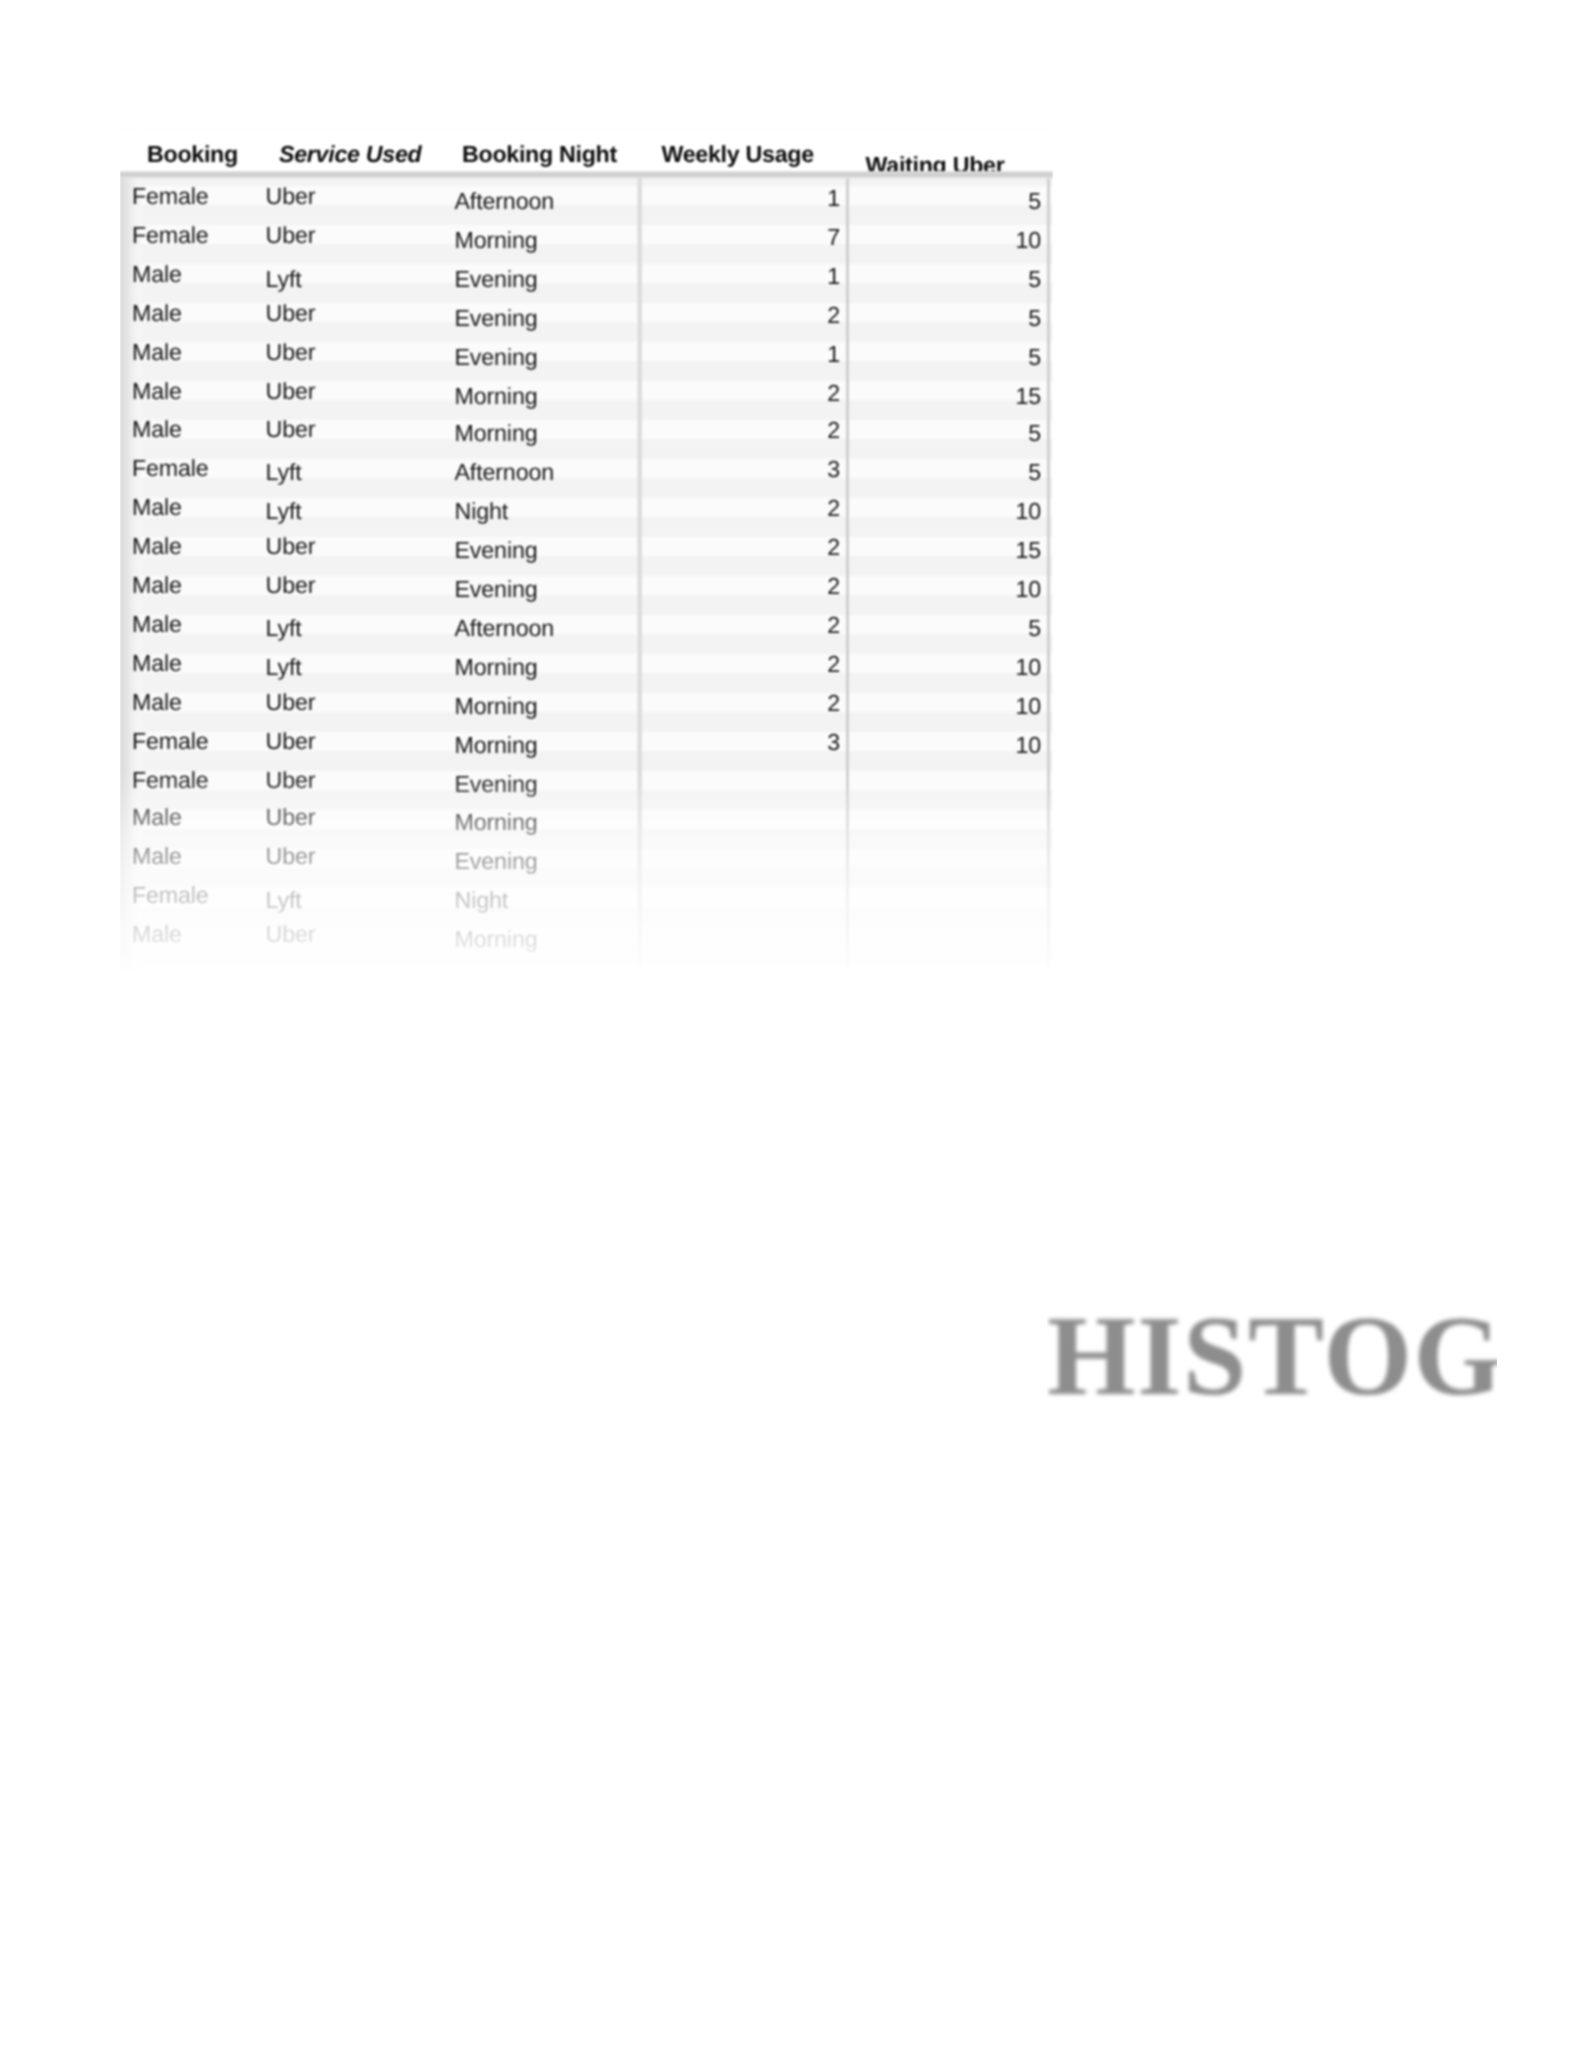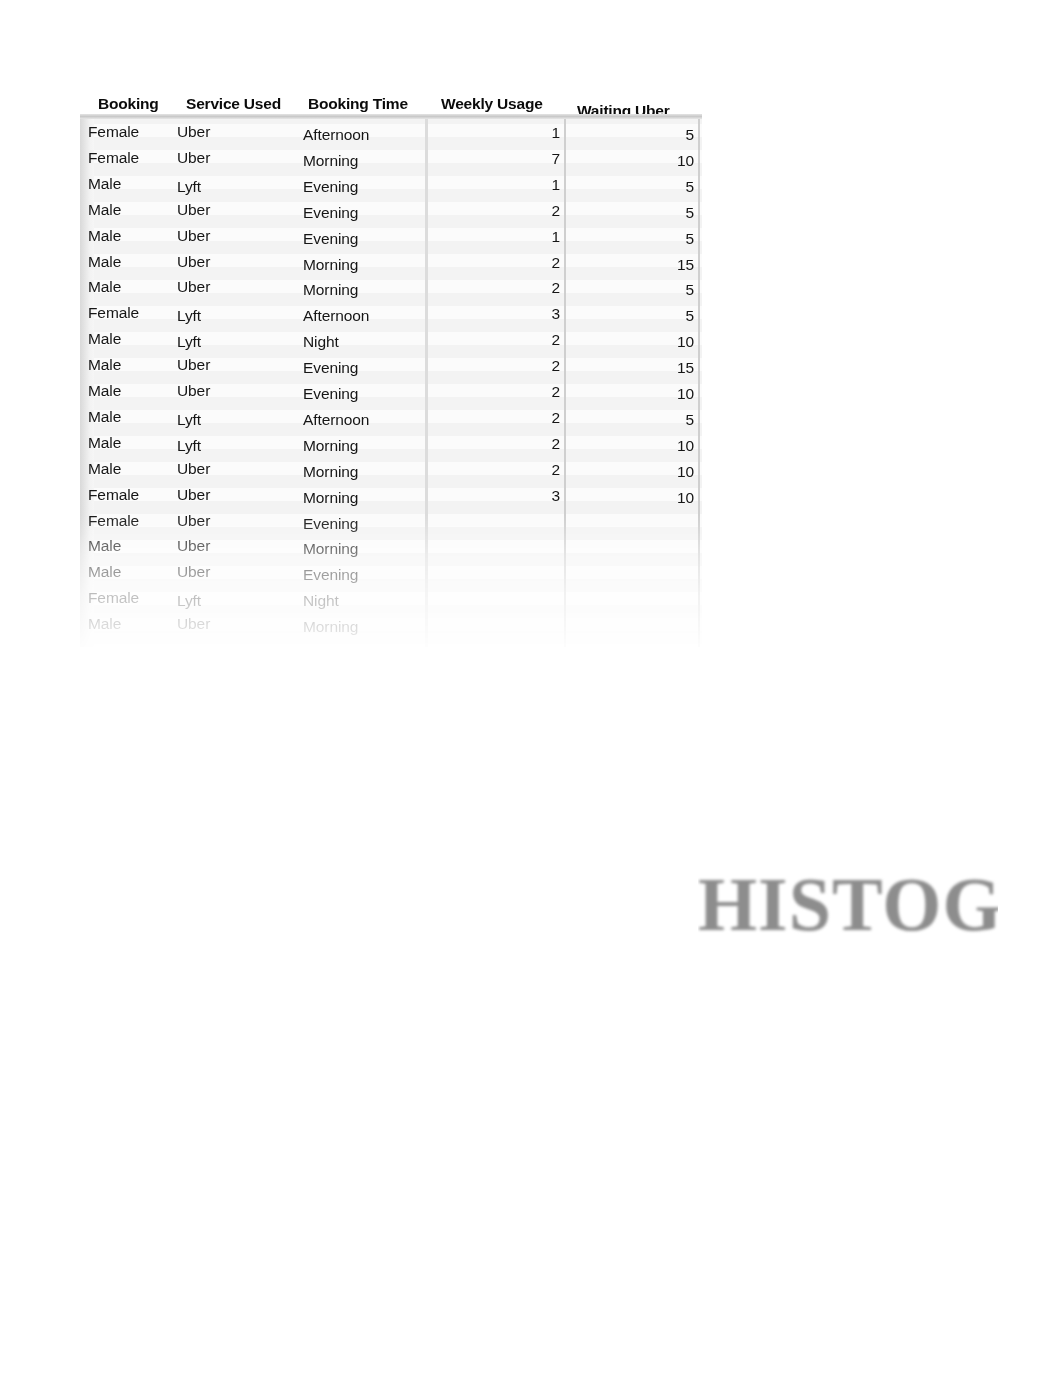--- a/index.html
+++ b/index.html
@@ -146,22 +146,22 @@
 
     <div id="sheet-bg"></div>
     <div id="sheet-left-shade"></div>
 
     <div class="v-rule soft" style="left:345px;"></div>
     <div class="v-rule" style="left:484px;"></div>
     <div class="v-rule" style="left:618px;"></div>
 
     <div id="header-row">
       <div class="th" style="left:18px;  top:10px;">Booking</div>
-      <div class="th" style="left:106px; top:10px;">Service Used</div>
-      <div class="th" style="left:228px; top:10px;">Booking Time</div>
+      <div class="th" style="left:106px; top:10px;font-style:italic;">Service Used</div>
+      <div class="th" style="left:228px; top:10px;">Booking Night</div>
       <div class="th" style="left:361px; top:10px;">Weekly Usage</div>
       <div class="th" style="left:497px; top:17px;">Waiting Uber</div>
     </div>
     <div id="header-underline"></div>
 
     <div id="rows-layer">
         <div class="cell col-gender" style="top: 38px;">Female</div>
         <div class="cell col-service" style="top: 38px;">Uber</div>
         <div class="cell col-booking" style="top: 41px;">Afternoon</div>
         <div class="cell col-weekly num" style="top: 39px;">1</div>

